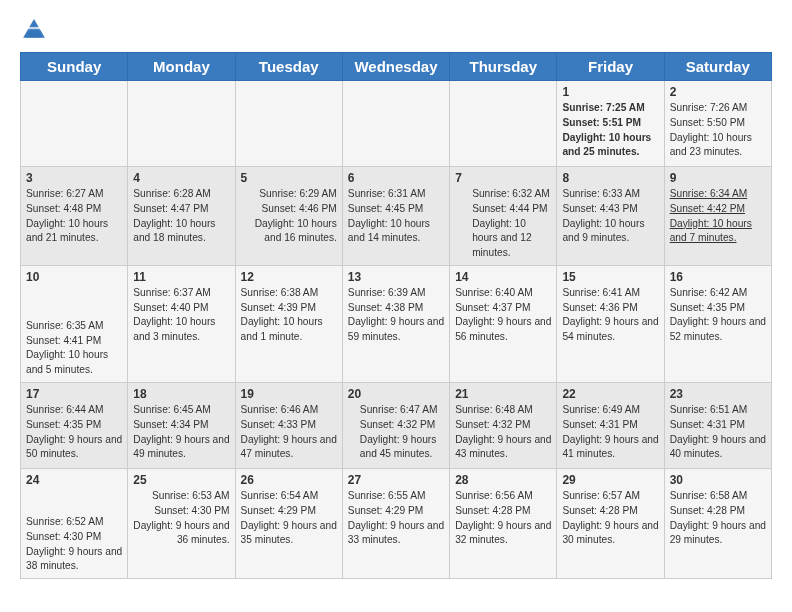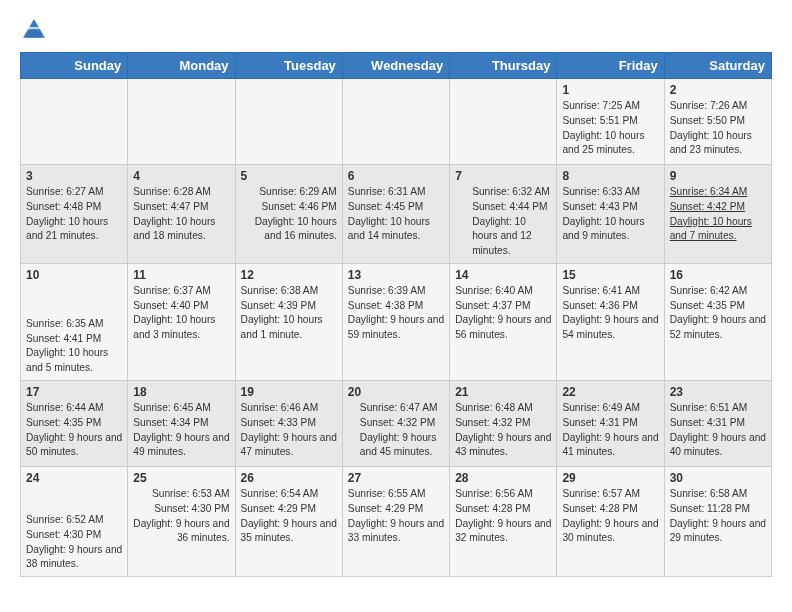--- a/index.html
+++ b/index.html
@@ -49,23 +49,23 @@
       color: #444;
     }
     .calendar {
       width: 100%;
       border-collapse: collapse;
       table-layout: fixed;
     }
     .calendar th {
       background: #3a7abf;
       color: #fff;
-      text-align: right;
+      text-align: center;
       padding: 5px 6px;
-      font-size: 13px;
+      font-size: 15px;
       font-weight: bold;
       border: 1px solid #2e6db4;
     }
     .calendar td {
       vertical-align: top;
       border: 1px solid #ccc;
       padding: 4px 5px;
       font-size: 10.5px;
       color: #333;
       background: #fff;
@@ -127,21 +127,21 @@
     </thead>
     <tbody id="calendar-body">
     <tr>
           <td class="empty"></td>
           <td class="empty"></td>
           <td class="empty"></td>
           <td class="empty"></td>
           <td class="empty"></td>
           <td>
             <span class="day-num">1</span>
-            <div class="day-info" style="white-space: pre-line;">Sunrise: 7:25 AM
+            <div class="day-info" style="white-space: pre-line; font-weight: bold;">Sunrise: 7:25 AM
 Sunset: 5:51 PM
 Daylight: 10 hours and 25 minutes.</div>
           </td>
           <td>
             <span class="day-num">2</span>
             <div class="day-info" style="white-space: pre-line;">Sunrise: 7:26 AM
 Sunset: 5:50 PM
 Daylight: 10 hours and 23 minutes.</div>
           </td>
         </tr>
@@ -310,19 +310,19 @@
           </td>
           <td>
             <span class="day-num">29</span>
             <div class="day-info" style="white-space: pre-line;">Sunrise: 6:57 AM
 Sunset: 4:28 PM
 Daylight: 9 hours and 30 minutes.</div>
           </td>
           <td>
             <span class="day-num">30</span>
             <div class="day-info" style="white-space: pre-line;">Sunrise: 6:58 AM
-Sunset: 11:28 PM
+Sunset: 4:28 PM
 Daylight: 9 hours and 29 minutes.</div>
           </td>
         </tr>
       </tbody>
   </table>
 </div>
 
 </body></html>

